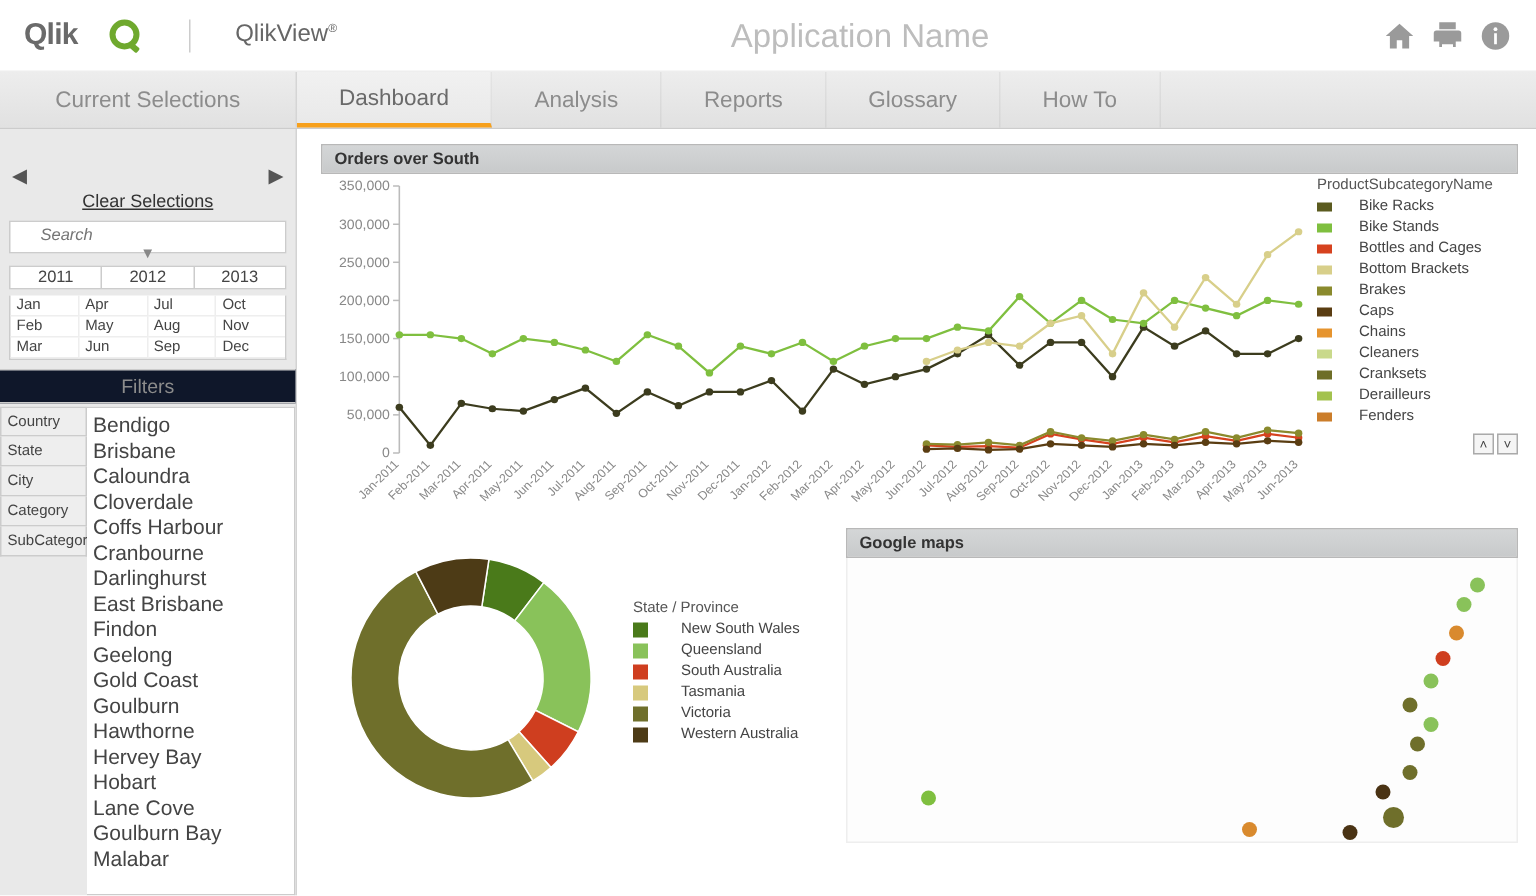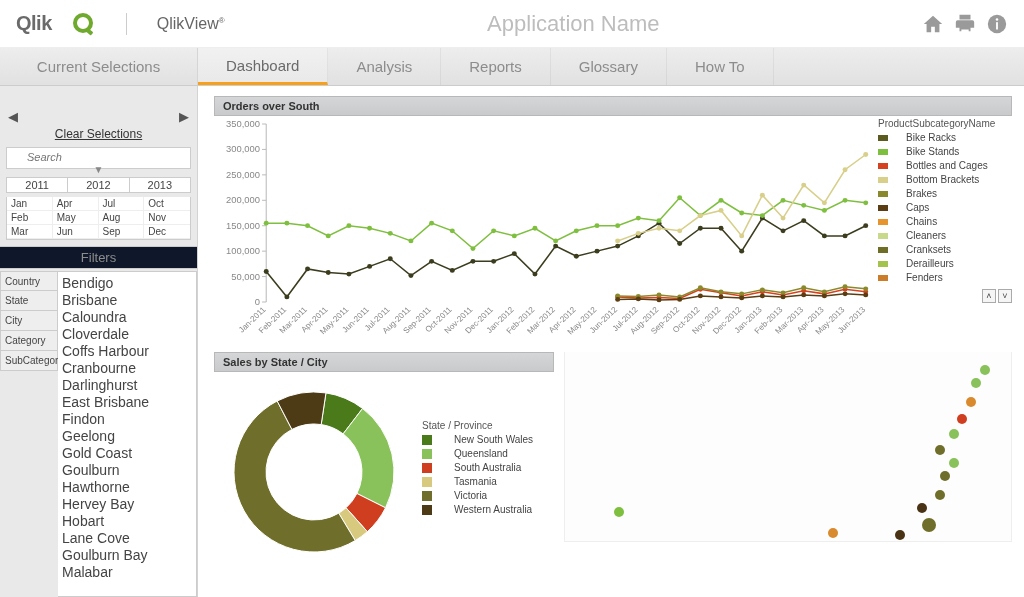--- a/index.html
+++ b/index.html
@@ -448,21 +448,20 @@
           <div class="legend-scroll">
             <span>˄</span>
             <span>˅</span>
           </div>
         </div>
       </div>
     </div>
 
     <div class="bottom-row">
       <div class="sales-panel">
-        <div class="panel-title">Sales by State / City</div>
         <div class="donut-wrap">
           <svg class="donut" id="donut-svg" viewBox="0 0 200 190">
               <path d="M111.95505059788793 20.898313765116626 A80 80 0 0 1 148.58381867048774 36.442053499242384 L129.15029120229264 61.86523209954543 A48 48 0 0 0 107.17303035873276 52.538988259069974 Z" fill="#4a7a1a" stroke="#fff" stroke-width="1"></path>
               <path d="M148.58381867048774 36.442053499242384 A80 80 0 0 1 171.53586034026074 135.8136941040534 L142.92151620415643 121.48821646243204 A48 48 0 0 0 129.15029120229264 61.86523209954543 Z" fill="#89c25a" stroke="#fff" stroke-width="1"></path>
               <path d="M171.53586034026074 135.8136941040534 A80 80 0 0 1 153.32846072011984 159.63283723941564 L131.9970764320719 135.77970234364938 A48 48 0 0 0 142.92151620415643 121.48821646243204 Z" fill="#cf3e1f" stroke="#fff" stroke-width="1"></path>
               <path d="M153.32846072011984 159.63283723941564 A80 80 0 0 1 141.20978763196112 168.5693328196262 L124.72587257917667 141.1415996917757 A48 48 0 0 0 131.9970764320719 135.77970234364938 Z" fill="#d7c97d" stroke="#fff" stroke-width="1"></path>
               <path d="M141.20978763196112 168.5693328196262 A80 80 0 1 1 63.177034501972756 28.978389120415642 L77.90622070118366 57.387033472249385 A48 48 0 1 0 124.72587257917667 141.1415996917757 Z" fill="#6f6f2b" stroke="#fff" stroke-width="1"></path>
               <path d="M63.177034501972756 28.978389120415642 A80 80 0 0 1 111.95505059788795 20.898313765116626 L107.17303035873277 52.538988259069974 A48 48 0 0 0 77.90622070118366 57.387033472249385 Z" fill="#4d3b16" stroke="#fff" stroke-width="1"></path>
             </svg>
           <div class="state-legend">
@@ -491,20 +490,21 @@
                 <div class="legend-item">
                   <span class="state-sw" style="background: rgb(77, 59, 22);"></span>
                   <span>Western Australia</span>
                 </div>
               </div>
           </div>
         </div>
       </div>
 
       <div class="map-panel">
+        <div class="panel-title">Google maps</div>
         <div class="map-canvas" id="map-canvas">
             <div class="map-dot" style="left: 11%; top: 82%; height: 10px; width: 10px; background: rgb(127, 191, 63);"></div>
             <div class="map-dot" style="left: 59%; top: 93%; height: 10px; width: 10px; background: rgb(217, 138, 46);"></div>
             <div class="map-dot" style="left: 74%; top: 94%; height: 10px; width: 10px; background: rgb(74, 51, 20);"></div>
             <div class="map-dot" style="left: 80%; top: 88%; height: 14px; width: 14px; background: rgb(111, 111, 43);"></div>
             <div class="map-dot" style="left: 79%; top: 80%; height: 10px; width: 10px; background: rgb(74, 51, 20);"></div>
             <div class="map-dot" style="left: 83%; top: 73%; height: 10px; width: 10px; background: rgb(111, 111, 43);"></div>
             <div class="map-dot" style="left: 84%; top: 63%; height: 10px; width: 10px; background: rgb(111, 111, 43);"></div>
             <div class="map-dot" style="left: 86%; top: 56%; height: 10px; width: 10px; background: rgb(137, 194, 90);"></div>
             <div class="map-dot" style="left: 83%; top: 49%; height: 10px; width: 10px; background: rgb(111, 111, 43);"></div>

